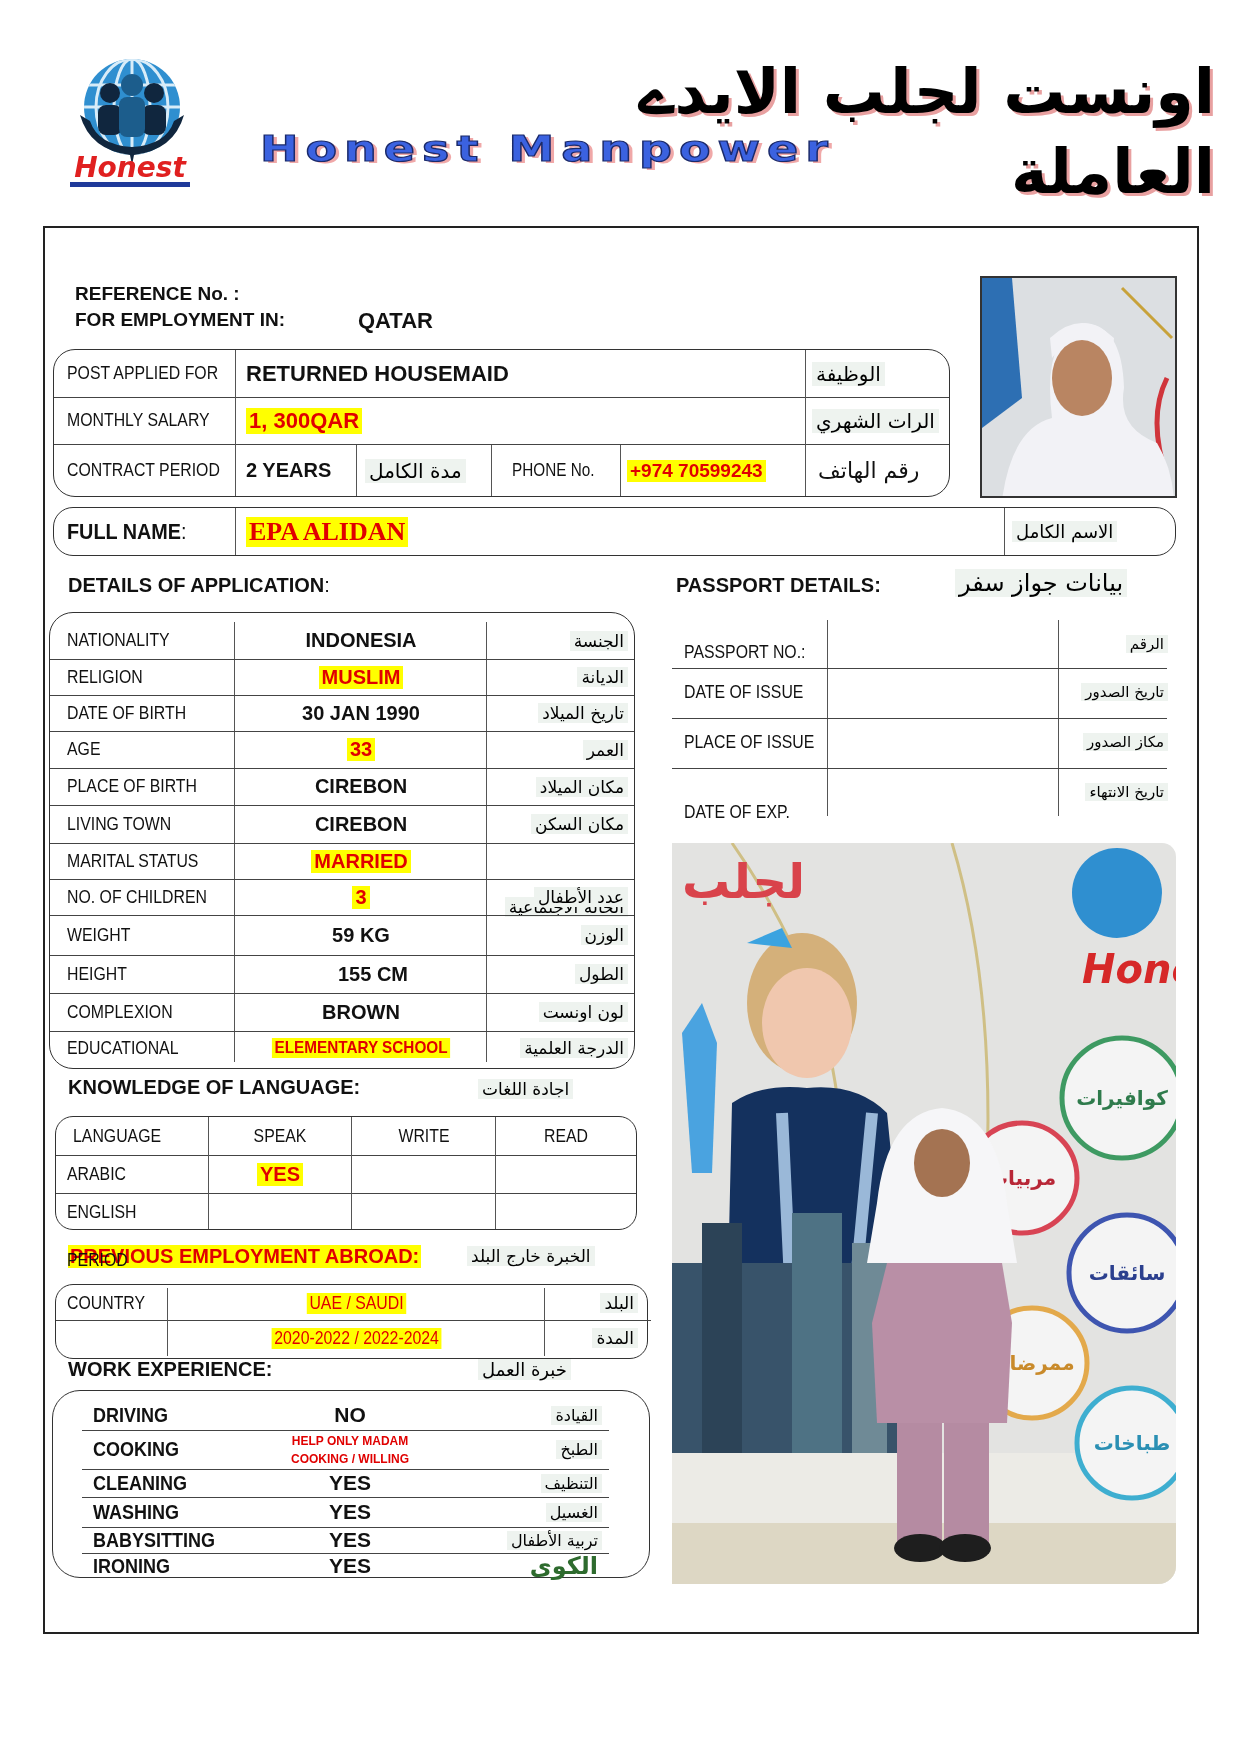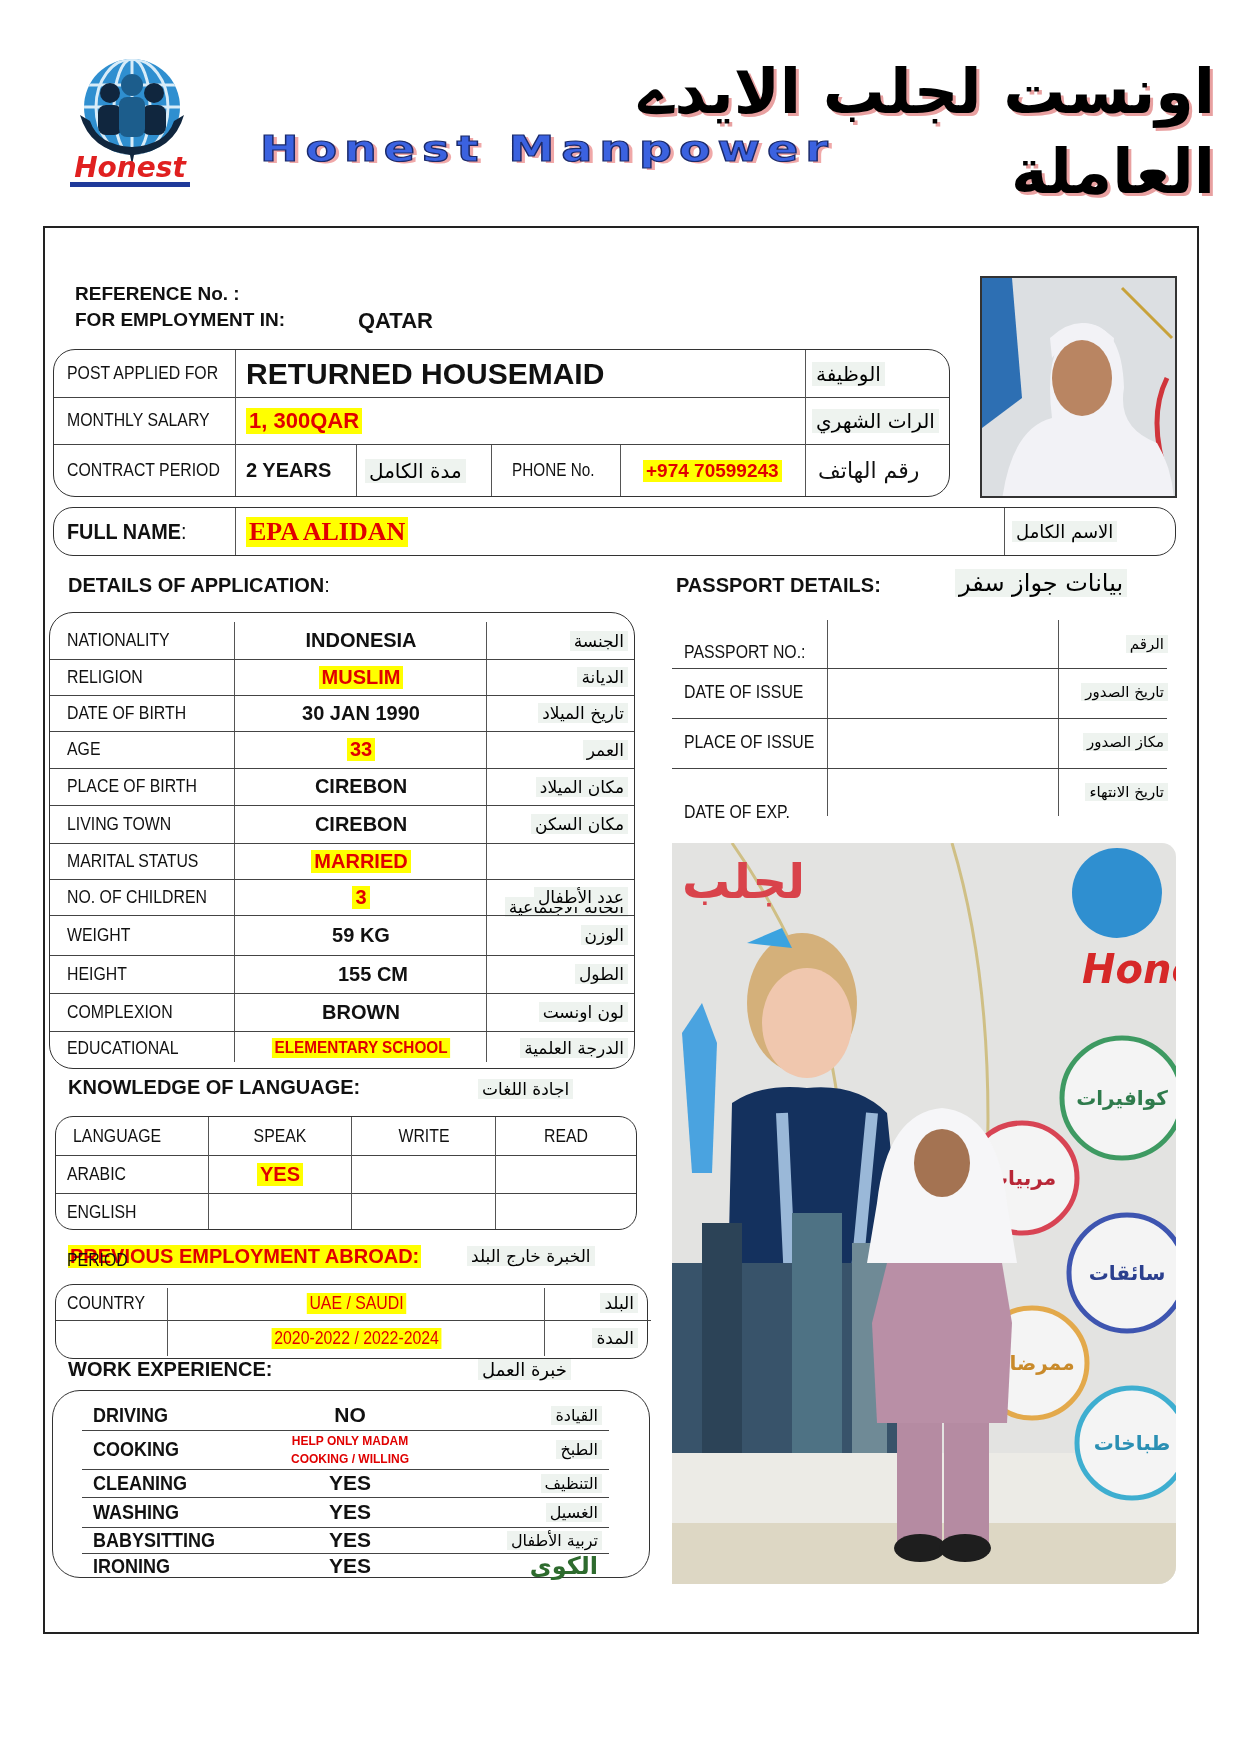--- a/index.html
+++ b/index.html
@@ -67,21 +67,21 @@
 <div class="hline" style="left:54px;top:444px;width:895px;"></div>
 <div class="vline" style="left:235px;top:350px;height:146px;"></div>
 <div class="vline" style="left:805px;top:350px;height:146px;"></div>
 <div class="vline" style="left:356px;top:445px;height:51px;"></div>
 <div class="vline" style="left:491px;top:445px;height:51px;"></div>
 <div class="vline" style="left:620px;top:445px;height:51px;"></div>
 
 <div class="cell" style="left:67px;top:350px;height:47px;">
     <span class="narrow">POST APPLIED FOR</span>
   </div>
-<div class="cell lbl" style="left:246px;top:350px;height:47px;font-size:30px;">RETURNED HOUSEMAID</div>
+<div class="cell lbl" style="left:246px;top:350px;height:47px;font-size:22px;">RETURNED HOUSEMAID</div>
 <div class="cell" style="left:812px;top:354px;height:40px;font-size:20px;">
     <span class="ar">الوظيفة</span>
   </div>
 
 <div class="cell" style="left:67px;top:397px;height:47px;">
     <span class="narrow">MONTHLY SALARY</span>
   </div>
 <div class="cell lbl" style="left:246px;top:397px;height:47px;font-size:22px;">
     <span class="hl">1, 300QAR</span>
   </div>
@@ -90,21 +90,21 @@
   </div>
 
 <div class="cell" style="left:67px;top:445px;height:51px;">
     <span class="narrow">CONTRACT PERIOD</span>
   </div>
 <div class="cell lbl" style="left:246px;top:445px;height:51px;font-size:20px;">2 YEARS</div>
 <div class="cell" style="left:365px;top:450px;height:42px;font-size:20px;">
     <span class="ar">مدة الكامل</span>
   </div>
 <div class="cell" style="left:512px;top:445px;height:51px;font-size:18px;transform:scaleX(0.85);transform-origin:left center;">PHONE No.</div>
-<div class="cell lbl" style="left:627px;top:445px;height:51px;font-size:19px;margin-left:16px;">
+<div class="cell lbl" style="left:627px;top:445px;height:51px;font-size:19px;">
     <span class="hl">+974 70599243</span>
   </div>
 <div class="cell" style="left:818px;top:445px;height:51px;font-size:22px;font-family:'DejaVu Sans',sans-serif;direction:rtl;">رقم الهاتف</div>
 
 <div class="abs photo" style="left:980px;top:276px;width:197px;height:222px;border:2px solid #333;box-sizing:border-box;">
   <svg width="197" height="222" viewBox="0 0 197 222">
     <rect width="197" height="222" fill="#dcdfe2"></rect>
     <path d="M0 0 L30 0 L40 120 L0 150Z" fill="#2d6fb3"></path>
     <path d="M140 10 Q170 40 190 60" stroke="#c8a23a" stroke-width="3" fill="none"></path>
     <path d="M185 100 Q165 140 185 200" stroke="#d0353b" stroke-width="5" fill="none"></path>

